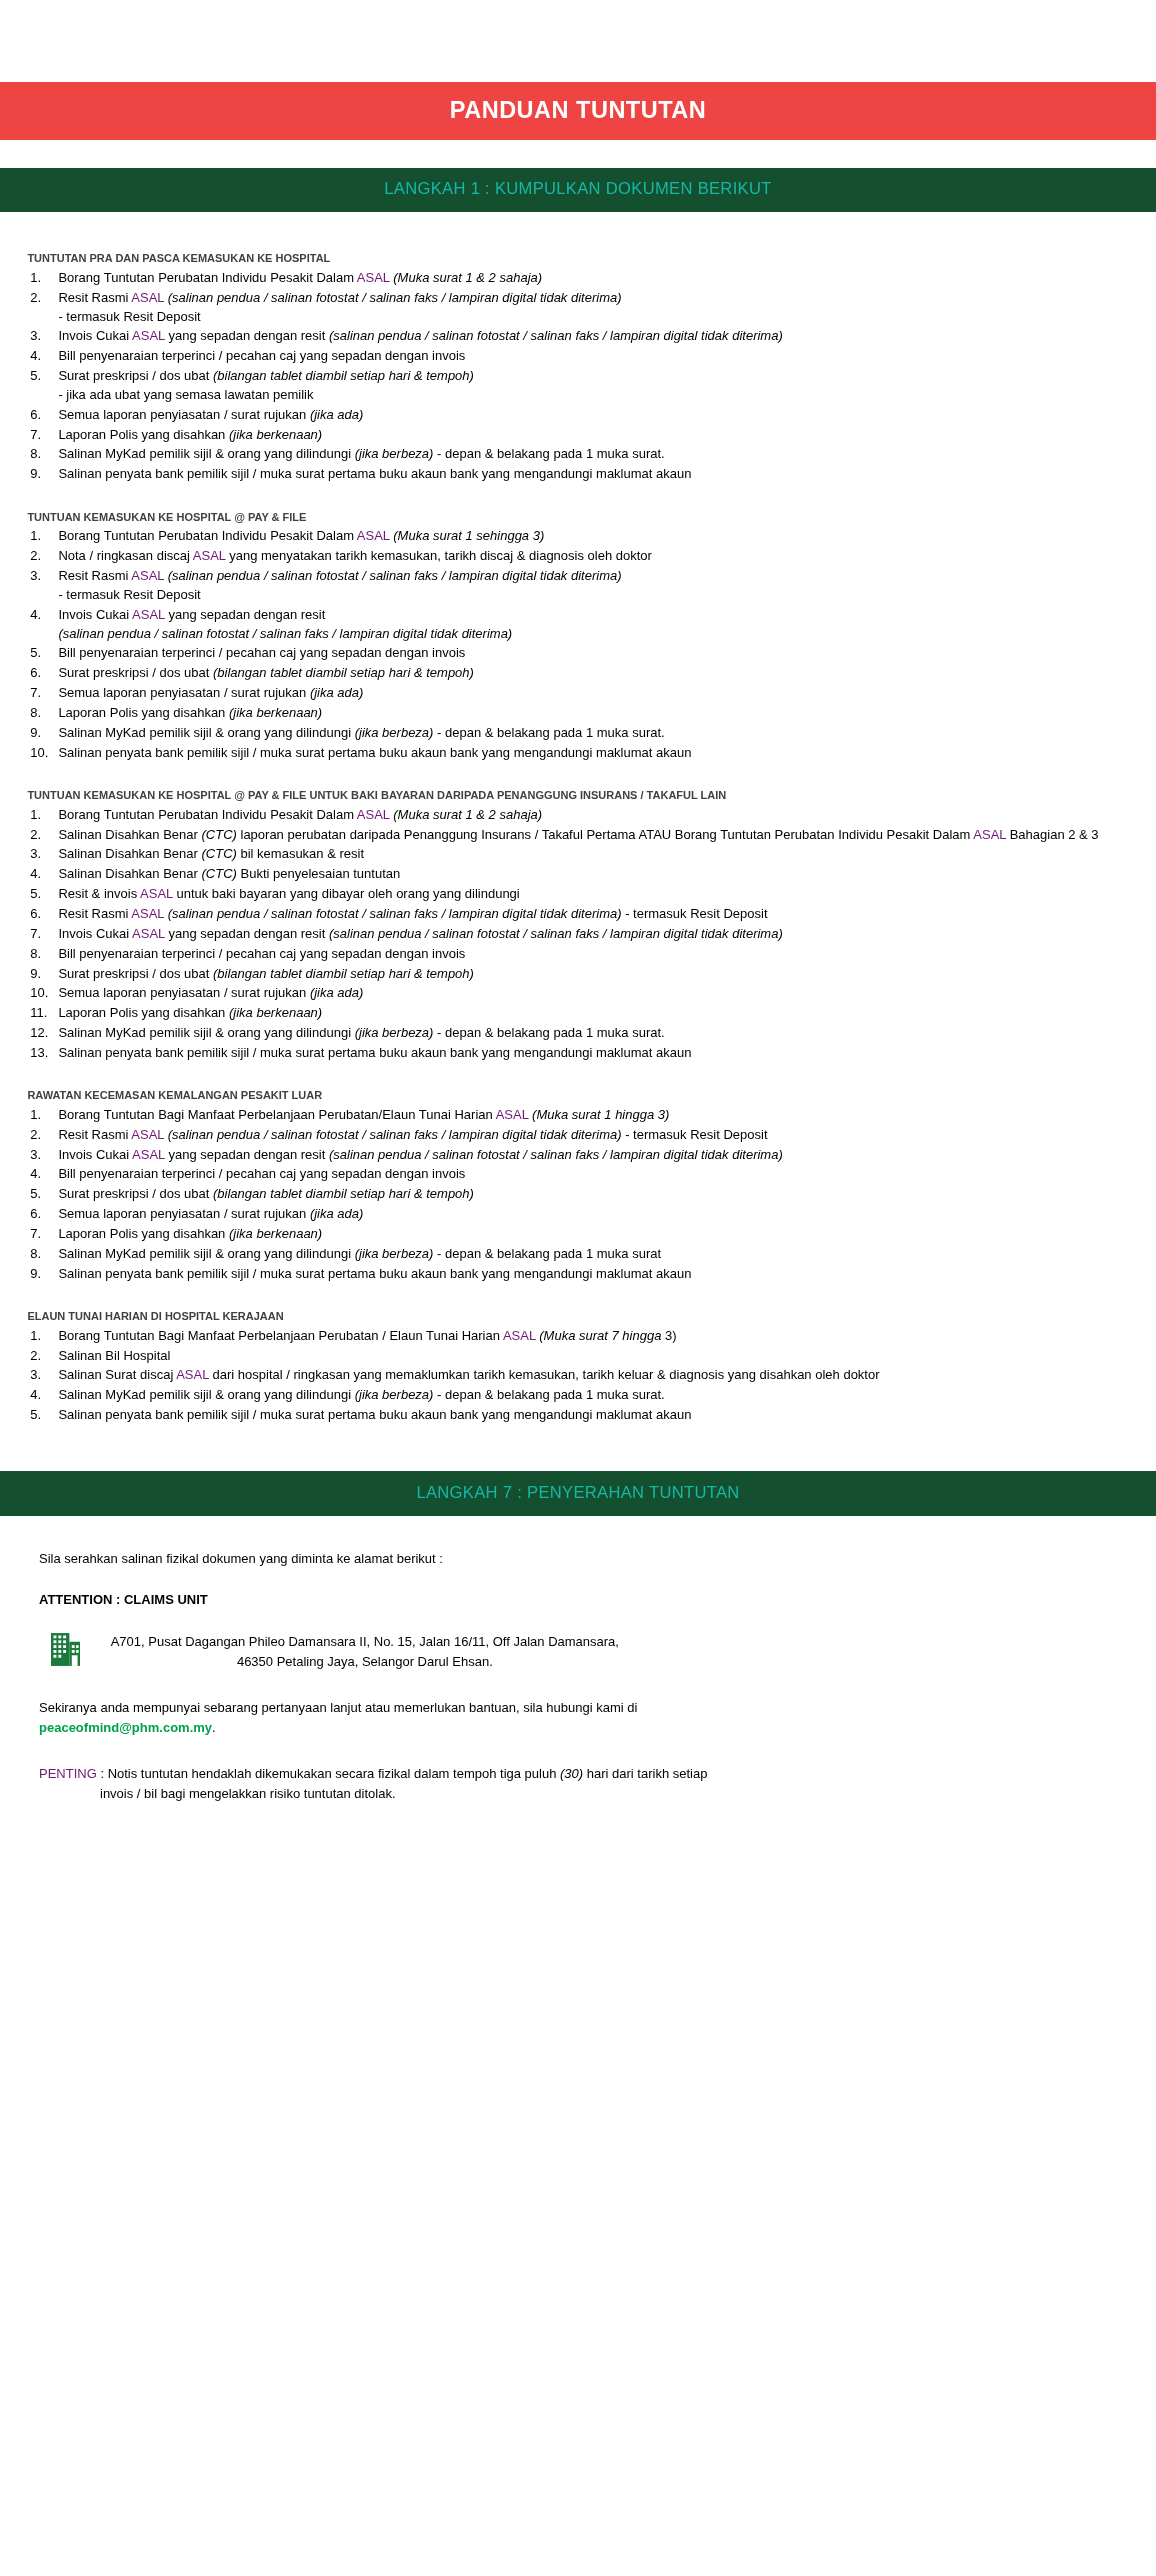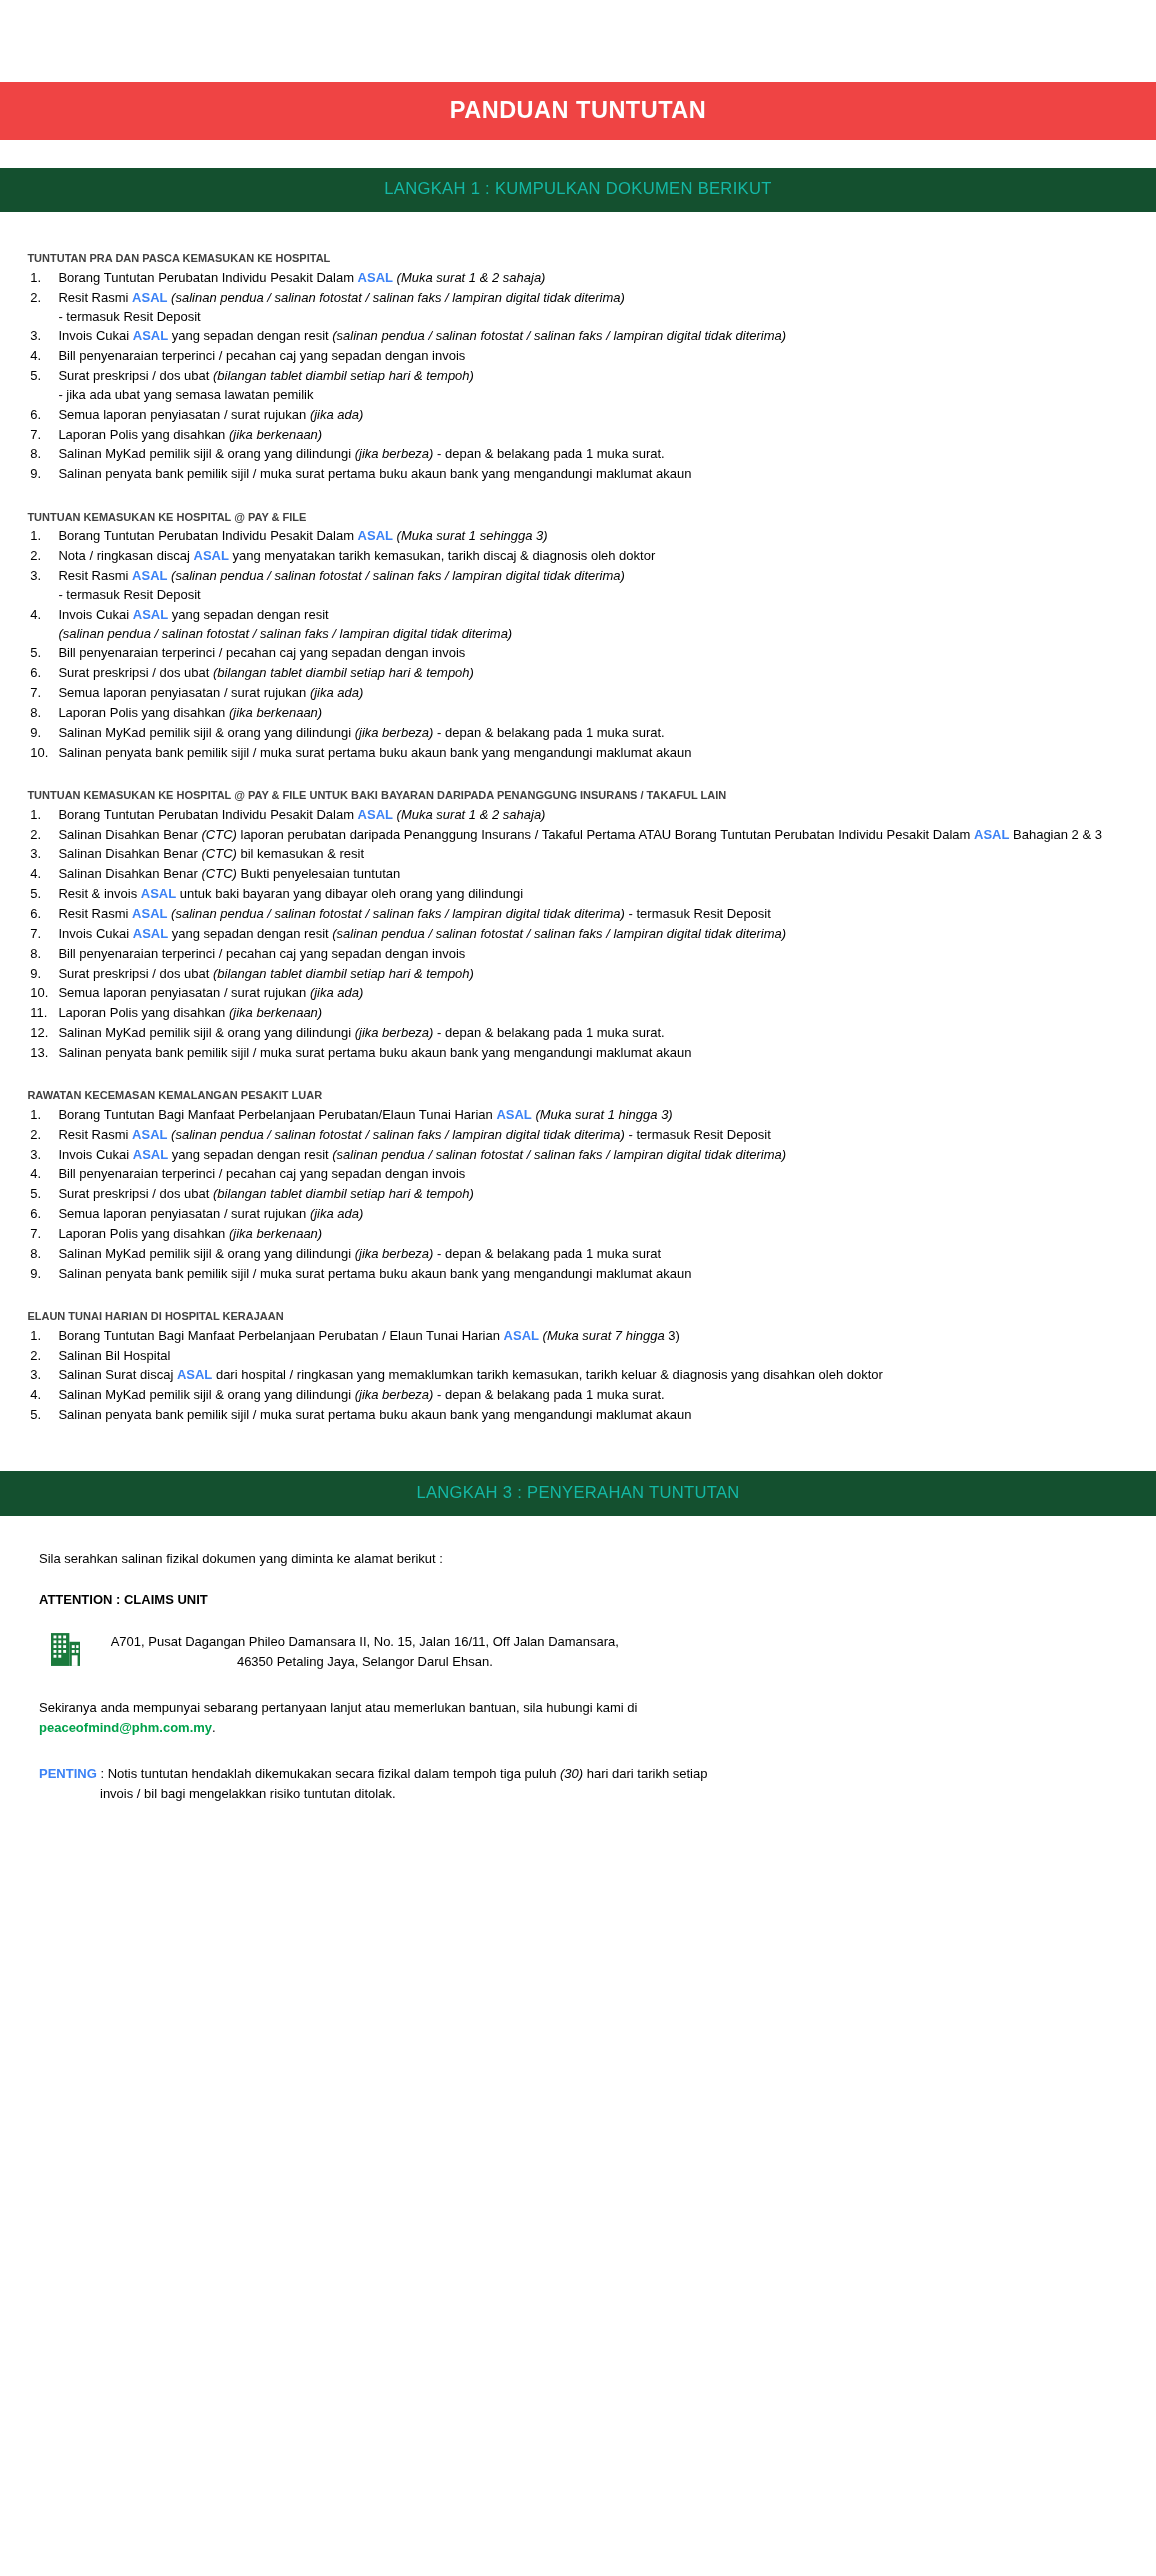--- a/index.html
+++ b/index.html
@@ -84,21 +84,21 @@
     text-align: left;
     font-size: 13px;
   }
   ol.doc-list > li.justify > .txt { text-align: justify; }
   .sub-line {
     display: block;
     padding-left: 0;
     font-size: 13px;
     line-height: 1.45;
   }
-  .grn { color: #3b82f6; font-weight: bold; }
+  .grn { color: #701a75; font-weight: normal; }
   .ital { font-style: italic; }
 
   
   .gap-before-step2 { height: 45px; }
   .step2-body {
     padding: 33px 27.4px 0 39px;
   }
   .p-line {
     font-size: 13px;
     line-height: 1.5;
@@ -216,21 +216,21 @@
             <li class="justify"><span class="num">3.</span><span class="txt"><span>Salinan Surat discaj </span><span class="grn">ASAL</span><span> dari hospital / ringkasan yang memaklumkan tarikh kemasukan, tarikh keluar &amp; diagnosis yang disahkan oleh doktor</span></span></li>
             <li><span class="num">4.</span><span class="txt"><span>Salinan MyKad pemilik sijil &amp; orang yang dilindungi </span><span class="ital">(jika berbeza)</span><span> - depan &amp; belakang pada 1 muka surat.</span></span></li>
             <li><span class="num">5.</span><span class="txt"><span>Salinan penyata bank pemilik sijil / muka surat pertama buku akaun bank yang mengandungi maklumat akaun</span></span></li>
           </ol>
         </div>
       </div>
   </div>
 
   <div class="gap-before-step2"></div>
 
-  <div class="step-bar">LANGKAH 3 : PENYERAHAN TUNTUTAN</div>
+  <div class="step-bar">LANGKAH 7 : PENYERAHAN TUNTUTAN</div>
 
   <div class="step2-body">
 
     <p class="p-line">Sila serahkan salinan fizikal dokumen yang diminta ke alamat berikut :</p>
 
     <p class="attn">ATTENTION : CLAIMS UNIT</p>
 
     <div class="addr-row">
       <span class="bldg-icon">
         <svg width="29" height="33" viewBox="0 0 30 34" aria-hidden="true">

